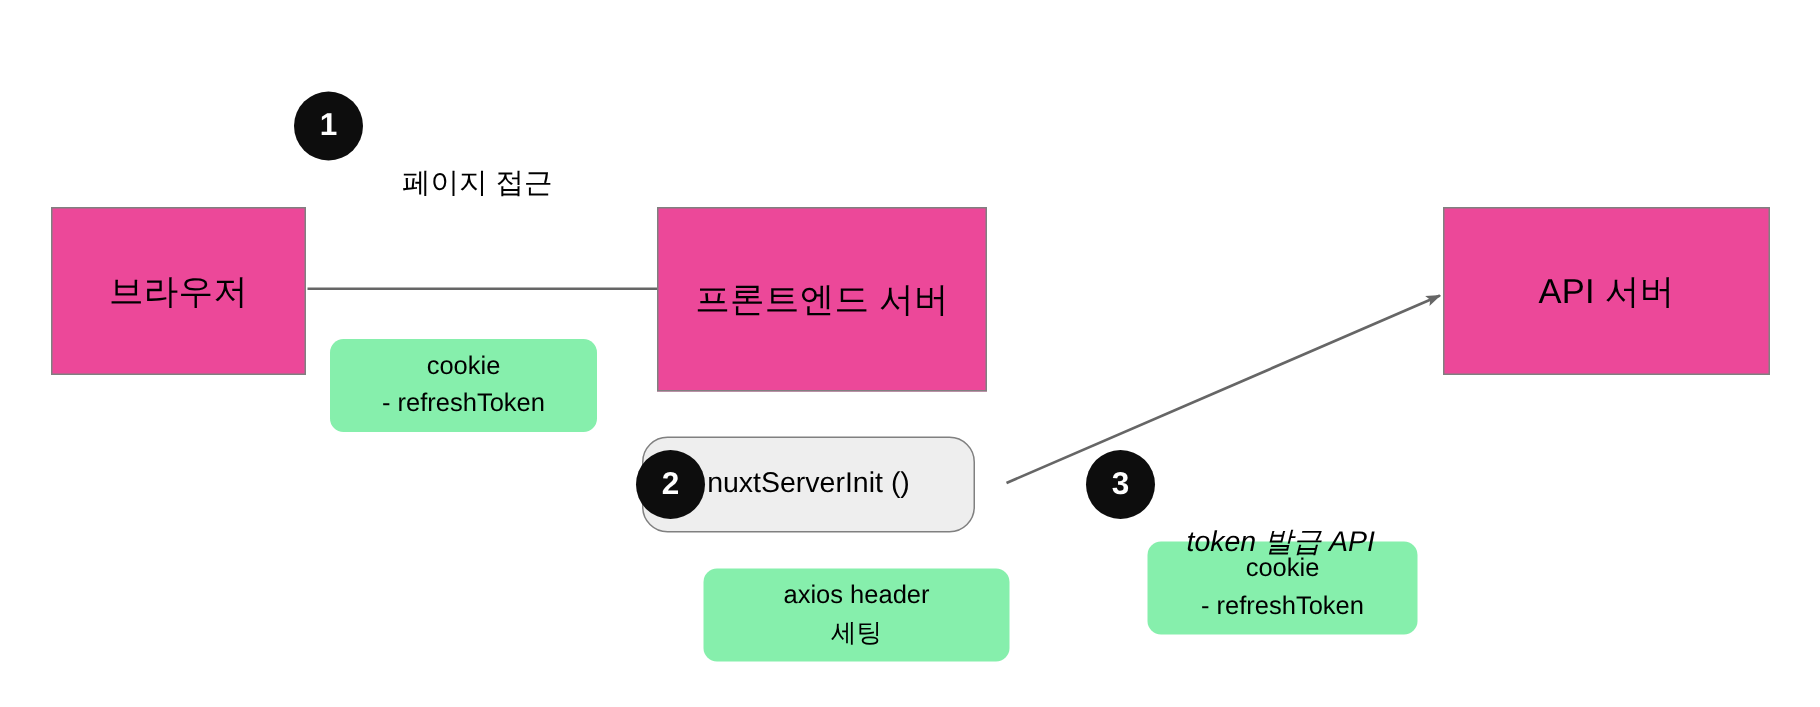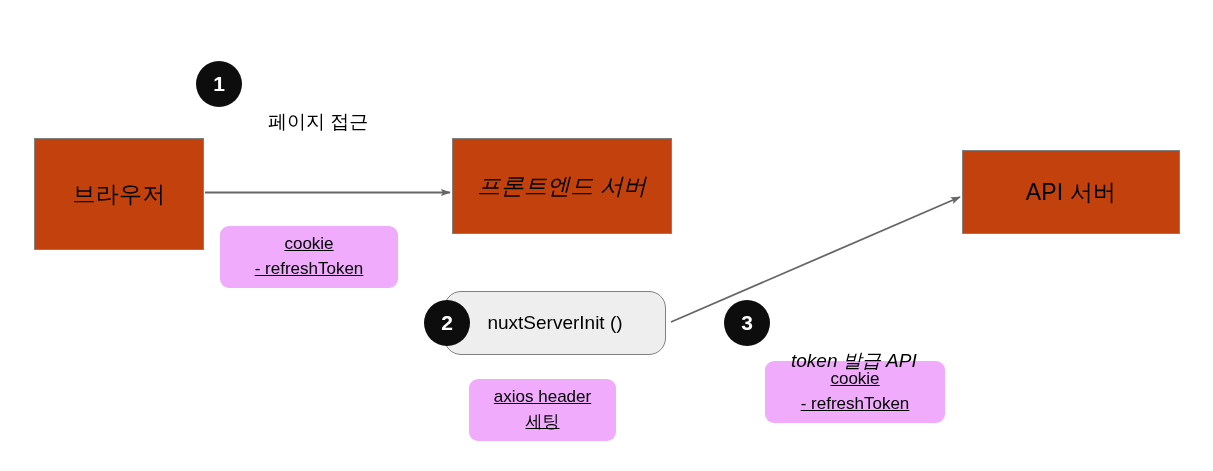--- a/index.html
+++ b/index.html
@@ -24,21 +24,21 @@
     top: 0;
     width: 1213px;
     height: 471px;
     pointer-events: none;
   }
 
   
   .node-rect {
     position: absolute;
     box-sizing: border-box;
-    background: #c2410c;
+    background: #ec4899;
     border: 1.6px solid #808080;
     display: flex;
     align-items: center;
     justify-content: center;
     color: #000000;
     font-size: 23px;
     letter-spacing: 0.2px;
     white-space: nowrap;
   }
 
@@ -54,32 +54,31 @@
     justify-content: center;
     color: #000000;
     font-size: 19px;
     white-space: nowrap;
   }
 
   
   .note {
     position: absolute;
     box-sizing: border-box;
-    background: #f0abfc;
+    background: #86efac;
     border-radius: 9px;
     display: flex;
     flex-direction: column;
     align-items: center;
     justify-content: center;
     color: #000000;
     font-size: 17px;
     line-height: 1.45;
     text-align: center;
     white-space: nowrap;
-    text-decoration: underline;
   }
 
   
   .badge {
     position: absolute;
     width: 46px;
     height: 46px;
     border-radius: 50%;
     background: #0d0d0d;
     color: #ffffff;
@@ -115,38 +114,38 @@
 
     <line x1="205" y1="192.5" x2="450" y2="192.5" stroke="#666666" stroke-width="1.8" marker-end="url(#arrowhead)"></line>
 
     <line x1="671" y1="322" x2="960" y2="197" stroke="#666666" stroke-width="1.8" marker-end="url(#arrowhead)"></line>
   </svg>
 
   <div class="node-rect" style="left:34px; top:138px; width:170px; height:112px;">
     <span>브라우저</span>
   </div>
 
-  <div class="node-rect" style="left:452px; top:138px; width:220px; height:96px;font-style:italic;">
+  <div class="node-rect" style="left:438px; top:138px; width:220px; height:123px;">
     <span>프론트엔드 서버</span>
   </div>
 
-  <div class="node-rect" style="left:962px; top:138px; width:218px; height:84px;margin-top:12px;">
+  <div class="node-rect" style="left:962px; top:138px; width:218px; height:112px;">
     <span>API 서버</span>
   </div>
 
-  <div class="node-round" style="left:444px; top:291px; width:222px; height:64px;">
+  <div class="node-round" style="left:428px; top:291px; width:222px; height:64px;">
     <span>nuxtServerInit ()</span>
   </div>
 
   <div class="note" style="left:220px; top:226px; width:178px; height:62px;">
     <span>cookie</span>
     <span>- refreshToken</span>
   </div>
 
-  <div class="note" style="left:469px; top:379px; width:147px; height:62px;">
+  <div class="note" style="left:469px; top:379px; width:204px; height:62px;">
     <span>axios header</span>
     <span>세팅</span>
   </div>
 
   <div class="note" style="left:765px; top:361px; width:180px; height:62px;">
     <span>cookie</span>
     <span>- refreshToken</span>
   </div>
 
   <div class="badge" style="left:196px; top:61px;">

